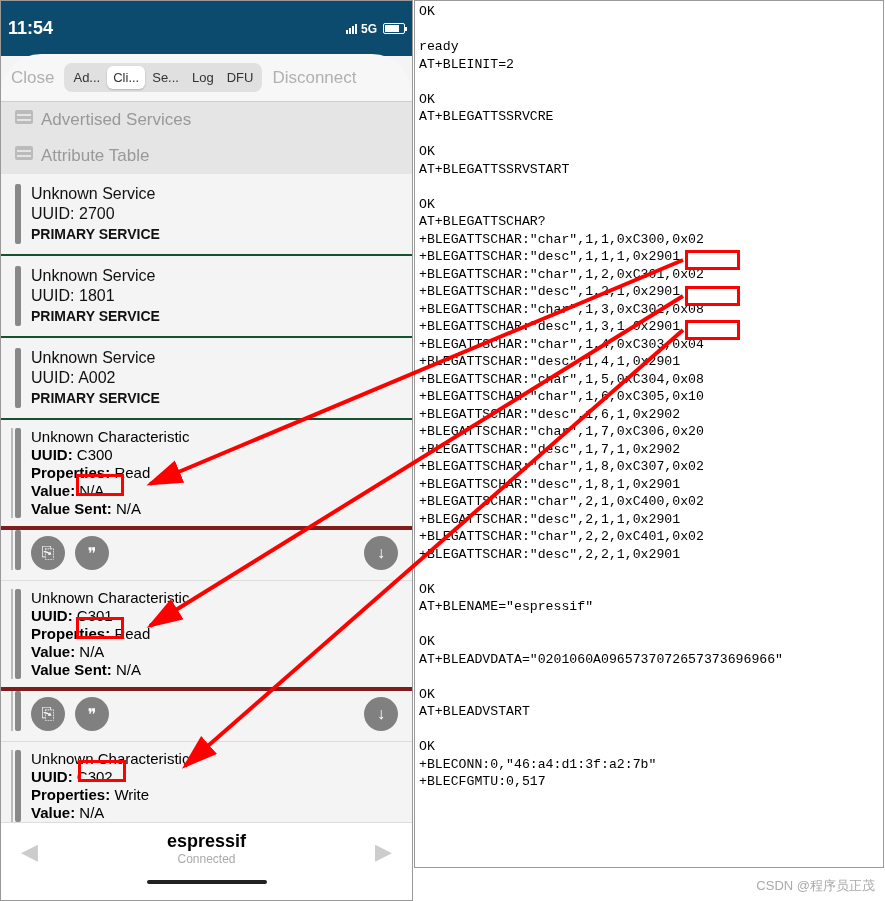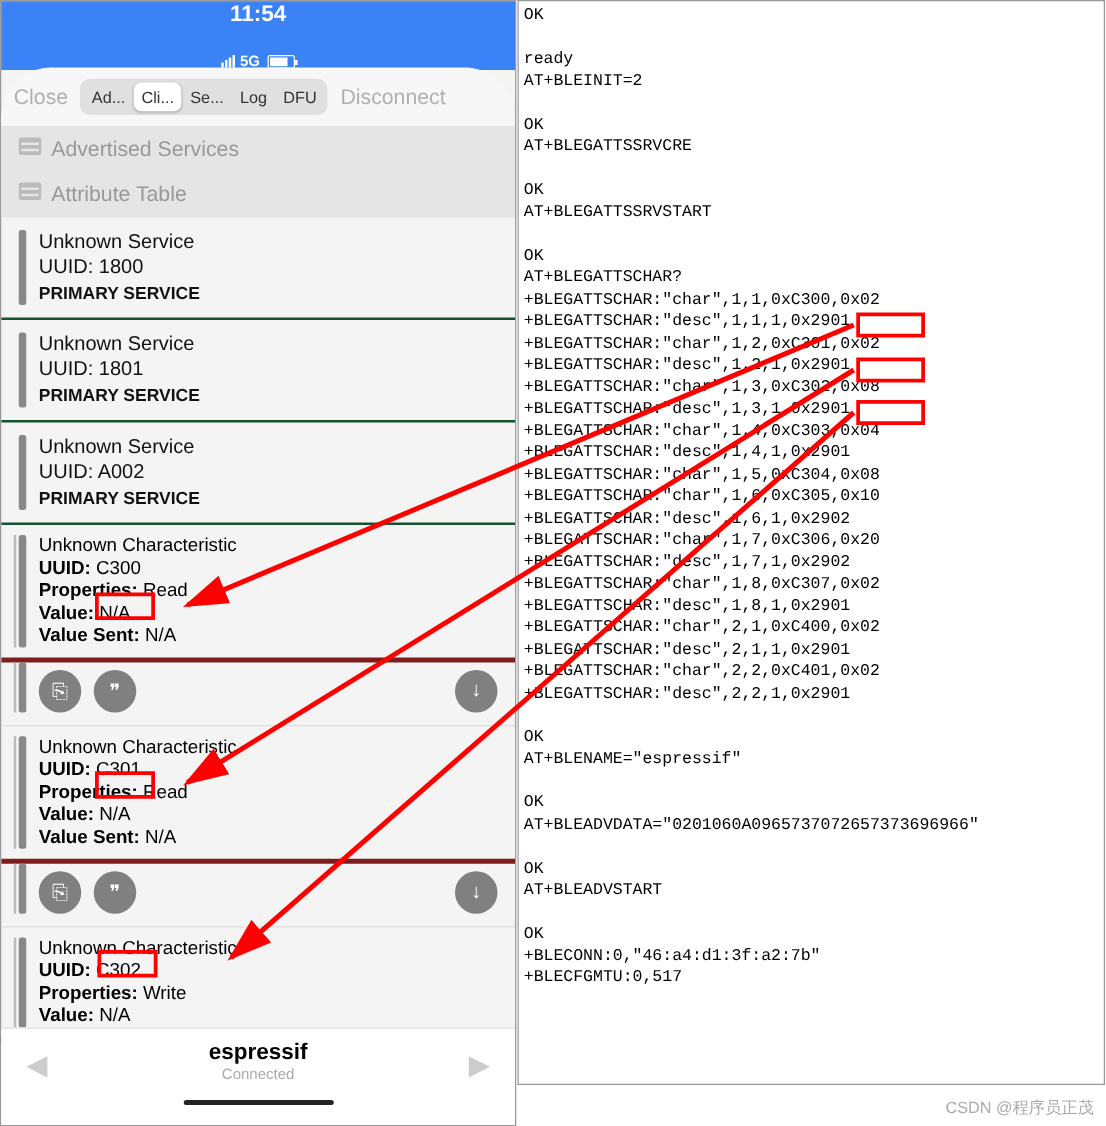--- a/index.html
+++ b/index.html
@@ -1,19 +1,19 @@
 <!DOCTYPE html>
 <html><head>
 <meta charset="utf-8">
 <style>
 *{box-sizing:border-box;margin:0;padding:0;}
 body{font-family:-apple-system,Helvetica,Arial,sans-serif;background:#fff;width:885px;height:901px;position:relative;overflow:hidden;}
 .left-pane{position:absolute;left:0;top:0;width:413px;height:901px;border:1px solid #999;background:#f4f4f4;display:flex;flex-direction:column;}
 .right-pane{position:absolute;left:414px;top:0;width:470px;height:868px;border:1px solid #999;background:#fff;font-family:"Courier New",monospace;font-size:13.2px;line-height:17.5px;padding:2px 4px;white-space:pre;overflow:hidden;}
-.status-bar{background:#3b82f6;color:#fff;height:55px;display:flex;align-items:center;justify-content:space-between;padding:0 7px;font-weight:600;font-size:18px;flex-direction:column;}
+.status-bar{background:#0c4a6e;color:#fff;height:55px;display:flex;align-items:center;justify-content:space-between;padding:0 7px;font-weight:600;font-size:18px;}
 .status-right{display:flex;align-items:center;gap:4px;font-size:12px;}
 .sig{display:inline-flex;gap:1px;align-items:flex-end;}
 .sig i{width:2px;background:#fff;display:inline-block;}
 .sig i:nth-child(1){height:4px}.sig i:nth-child(2){height:6px}.sig i:nth-child(3){height:8px}.sig i:nth-child(4){height:10px}
 .batt{width:22px;height:11px;border:1px solid #fff;border-radius:2px;position:relative;margin-left:2px;}
 .batt:after{content:"";position:absolute;right:-3px;top:3px;width:2px;height:4px;background:#fff;}
 .batt:before{content:"";position:absolute;left:1px;top:1px;width:14px;height:7px;background:#fff;}
 .nav-bar{background:#f7f7f7;height:48px;border-bottom:1px solid #d0d0d0;display:flex;align-items:center;padding:0 10px;gap:4px;border-top-left-radius:40px;border-top-right-radius:40px;margin-top:-2px;}
 .nav-btn{color:#b0b0b0;font-size:17px;}
 .seg{background:#e0e0e0;border-radius:8px;padding:3px;display:flex;gap:1px;margin:0 6px;}
@@ -83,21 +83,21 @@
     <span>Advertised Services</span>
   </div>
   <div class="section-hdr">
     <span class="ico"></span>
     <span>Attribute Table</span>
   </div>
 
   <div class="list">
     <div class="srv-row">
       <div class="ln">Unknown Service</div>
-      <div class="ln"><span>UUID:</span> <span>1800</span></div>
+      <div class="ln"><span>UUID:</span> <span>2700</span></div>
       <div class="ln bld">PRIMARY SERVICE</div>
     </div>
     <div class="srv-row">
       <div class="ln">Unknown Service</div>
       <div class="ln"><span>UUID:</span> <span>1801</span></div>
       <div class="ln bld">PRIMARY SERVICE</div>
     </div>
     <div class="srv-row">
       <div class="ln">Unknown Service</div>
       <div class="ln"><span>UUID:</span> <span>A002</span></div>

